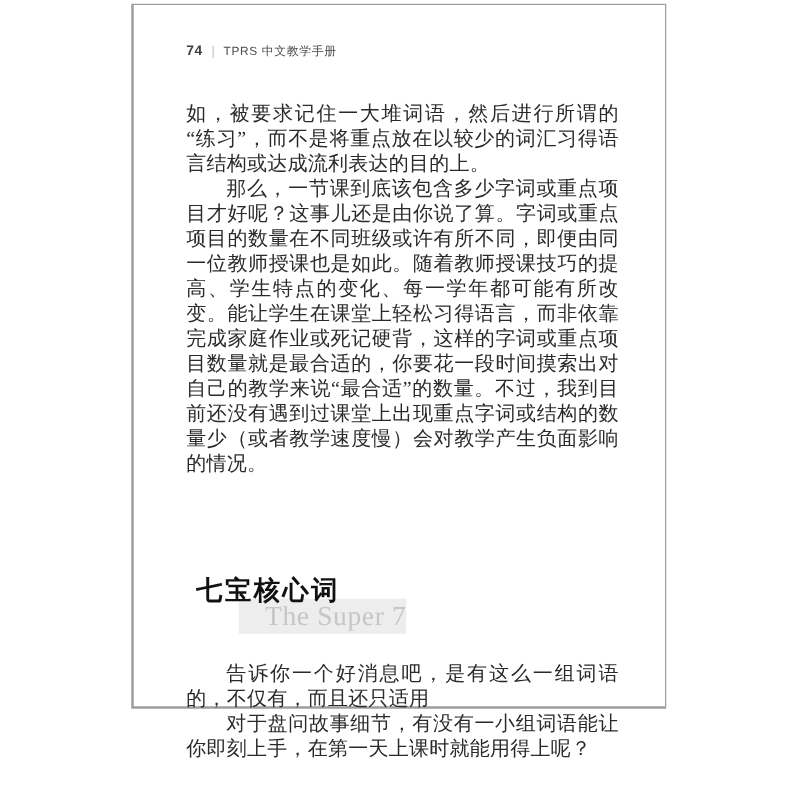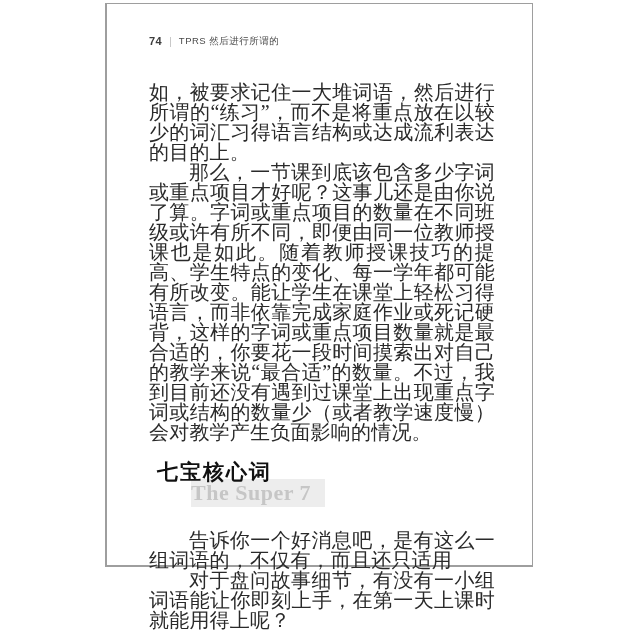--- a/index.html
+++ b/index.html
@@ -30,21 +30,21 @@
     display:flex;align-items:center;gap:7px;
     font-family:"Liberation Sans","DejaVu Sans",sans-serif;
     color:var(--header-text);
   }
   .page-number{font-size:11px;font-weight:bold;letter-spacing:0.5px;}
   .head-divider{font-size:10px;color:var(--divider);font-weight:normal;}
   .book-title{font-size:9.5px;letter-spacing:0.5px;color:#4a4a4a;}
   
   .body-text{
     position:absolute;left:42px;width:346px;
-    font-size:20px;line-height:20px;color:var(--text);
+    font-size:16px;line-height:20px;color:var(--text);
     text-align:justify;word-break:break-all;
     letter-spacing:0.2px;
   }
   .body-text p{margin:0;}
   .body-text p.indent{text-indent:2em;}
   .body1{top:78px;}
   .body2{top:526px;}
   
   .section{position:absolute;left:42px;top:456px;width:346px;}
   .section-heading-zh{
@@ -54,38 +54,37 @@
     letter-spacing:2px;line-height:24px;
   }
   .super7-box{
     position:relative;z-index:1;
     margin-left:42px;margin-top:-5px;
     width:134px;height:28px;
     background:var(--super7-bg);
     display:flex;align-items:center;
   }
   .section-heading-en{
-    padding-left:0;
+    padding-left:21px;
     font-size:22px;line-height:28px;
     color:var(--super7-text);
     letter-spacing:0.5px;
     white-space:nowrap;
-    font-weight:bold;
   }
 </style>
 </head>
 <body>
 
 <div class="viewport">
   <div class="page">
 
     <div class="running-head">
       <span class="page-number">74</span>
       <span class="head-divider">|</span>
-      <span class="book-title">TPRS 然后进行所谓的</span>
+      <span class="book-title">TPRS 中文教学手册</span>
     </div>
 
     <div class="body-text body1">
       <p>如，被要求记住一大堆词语，然后进行所谓的“练习”，而不是将重点放在以较少的词汇习得语言结构或达成流利表达的目的上。</p>
       <p class="indent">那么，一节课到底该包含多少字词或重点项目才好呢？这事儿还是由你说了算。字词或重点项目的数量在不同班级或许有所不同，即便由同一位教师授课也是如此。随着教师授课技巧的提高、学生特点的变化、每一学年都可能有所改变。能让学生在课堂上轻松习得语言，而非依靠完成家庭作业或死记硬背，这样的字词或重点项目数量就是最合适的，你要花一段时间摸索出对自己的教学来说“最合适”的数量。不过，我到目前还没有遇到过课堂上出现重点字词或结构的数量少（或者教学速度慢）会对教学产生负面影响的情况。</p>
     </div>
 
     <div class="section">
       <div class="section-heading-zh">七宝核心词</div>
       <div class="super7-box">

